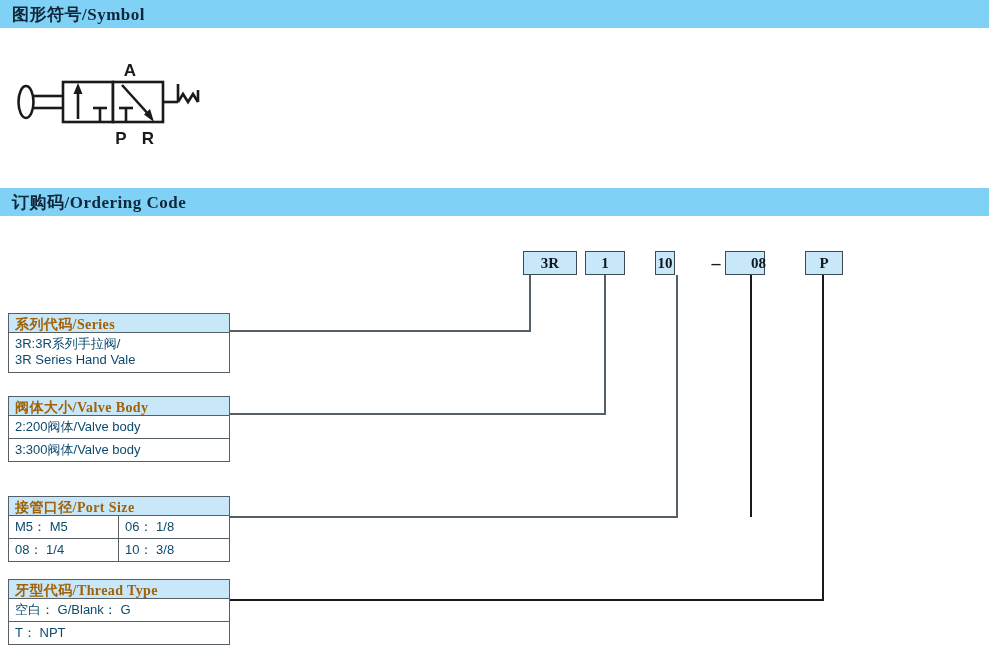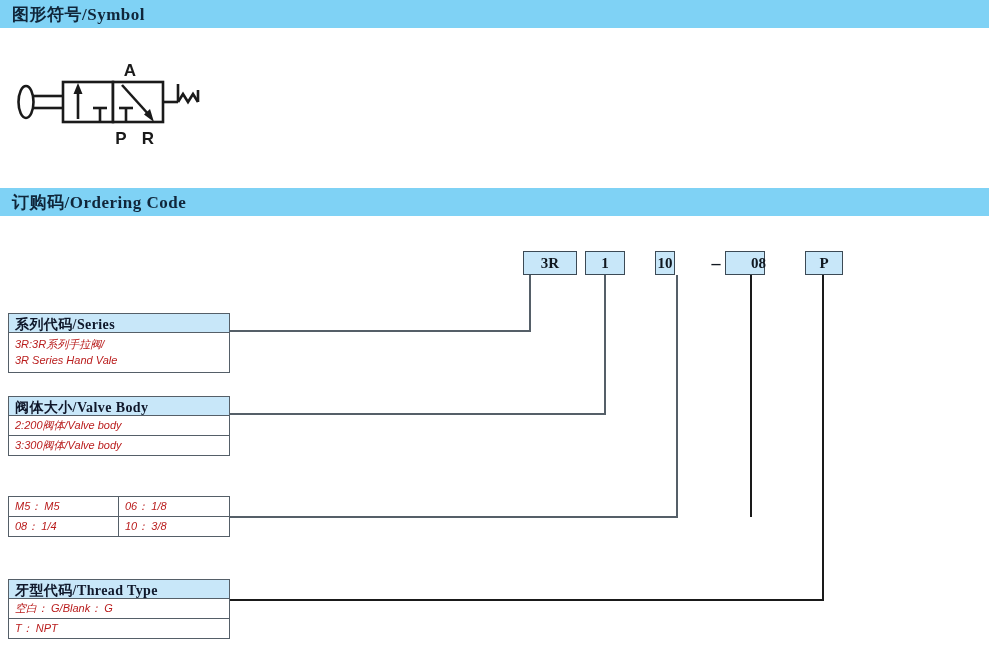--- a/index.html
+++ b/index.html
@@ -101,35 +101,34 @@
     border: 1px solid #555f68;
     box-sizing: border-box;
     background: #ffffff;
   }
   .spec-head {
     background: #c8e7f9;
     border-bottom: 1px solid #555f68;
     font-family: "Liberation Serif", serif;
     font-weight: bold;
     font-size: 14px;
-    color: #0f172a;
+    color: #a16207;
     letter-spacing: 0.4px;
     padding: 2px 6px 3px 6px;
     height: 19px;
     box-sizing: border-box;
     white-space: nowrap;
   }
   .spec-row {
-    font-size: 11px;
-    color: #b91c1c;
+    font-size: 13px;
+    color: #0c4a6e;
     padding: 2px 6px;
     border-bottom: 1px solid #555f68;
     box-sizing: border-box;
     white-space: nowrap;
-    font-style: italic;
   }
   .spec-row:last-child { border-bottom: none; }
   .spec-row.multiline {
     white-space: normal;
     line-height: 16px;
     padding-top: 3px;
     padding-bottom: 4px;
   }
   .spec-row.two-col {
     display: flex;
@@ -226,20 +225,21 @@
   </div>
 </div>
 
 <div class="spec-table" id="table-body">
   <div class="spec-head">阀体大小/Valve Body</div>
   <div class="spec-row">2:200阀体/Valve body</div>
   <div class="spec-row">3:300阀体/Valve body</div>
 </div>
 
 <div class="spec-table" id="table-port">
+  <div class="spec-head">接管口径/Port Size</div>
   <div class="spec-row two-col">
     <span class="cell left">M5： M5</span>
     <span class="cell">06： 1/8</span>
   </div>
   <div class="spec-row two-col">
     <span class="cell left">08： 1/4</span>
     <span class="cell">10： 3/8</span>
   </div>
 </div>
 

